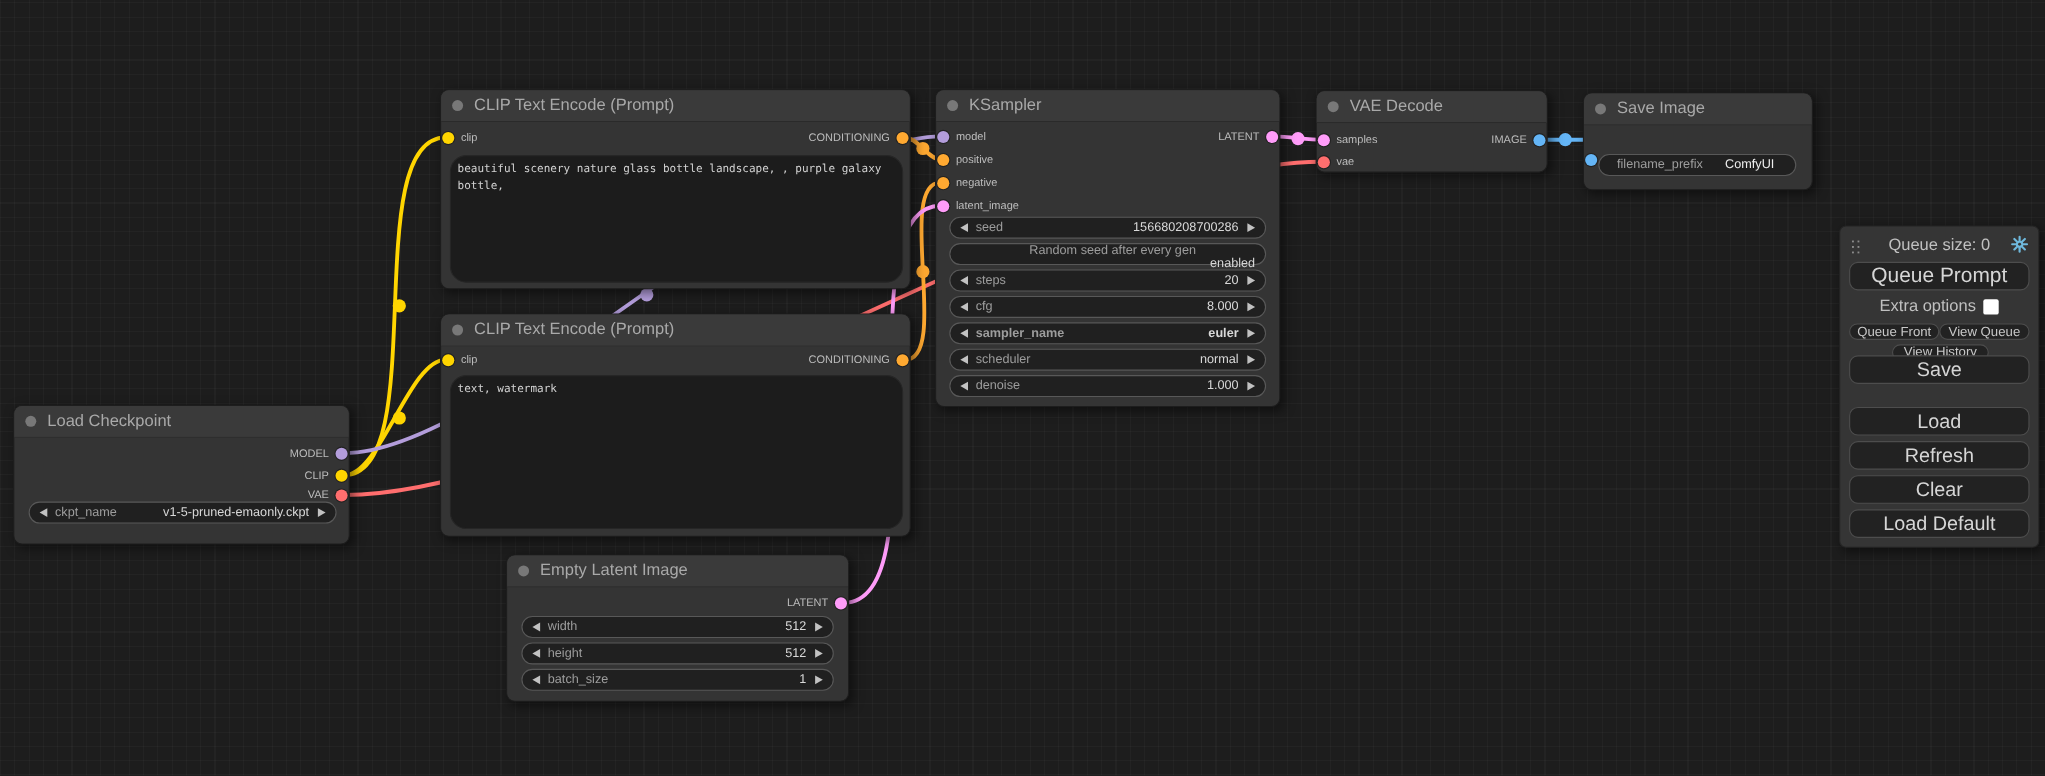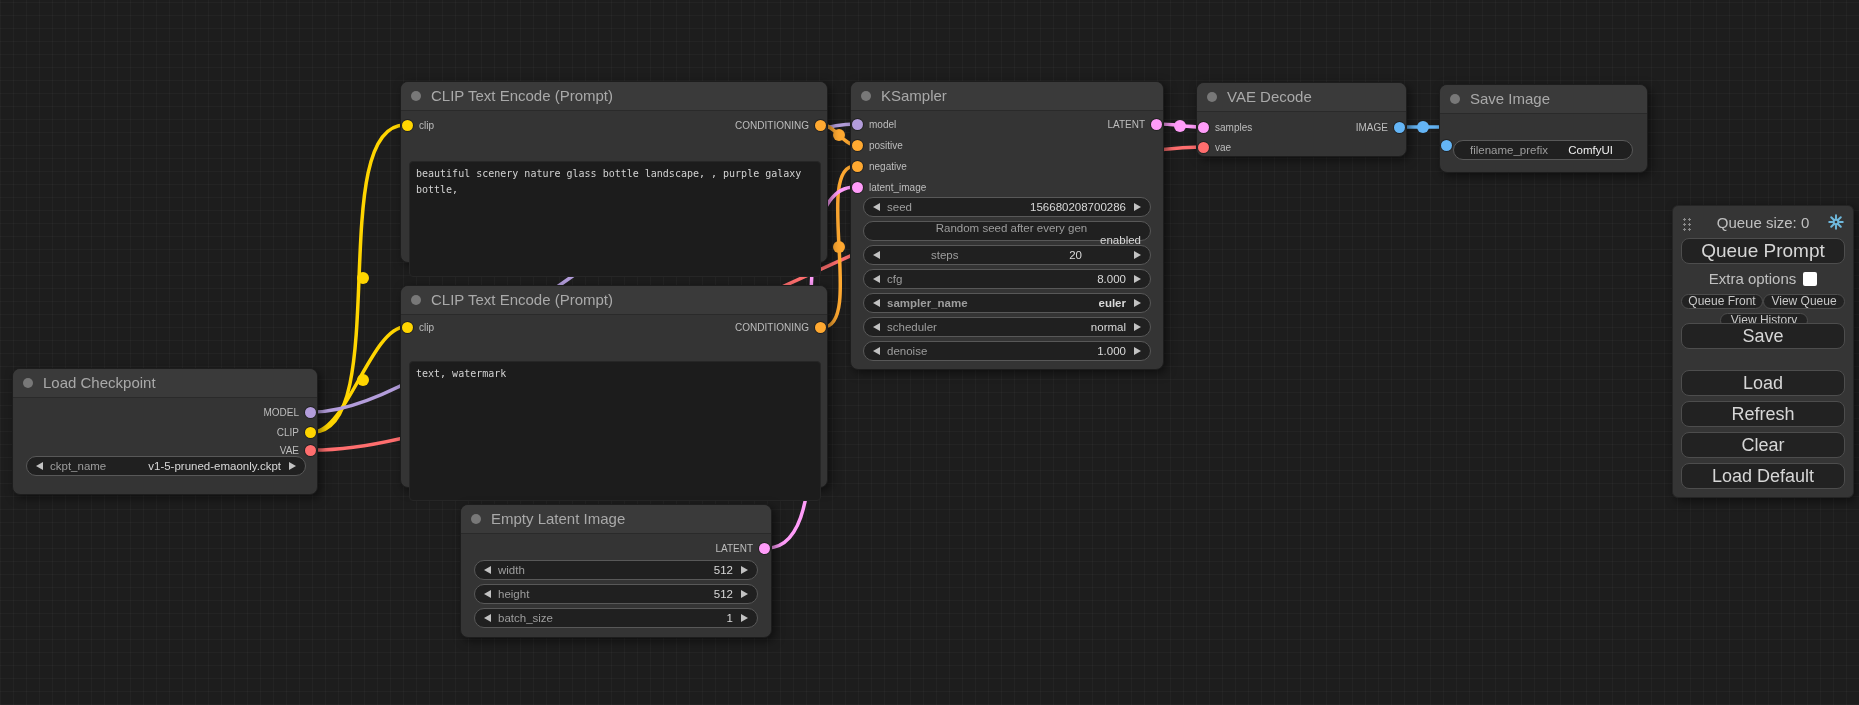--- a/index.html
+++ b/index.html
@@ -21,23 +21,23 @@
   .inrow .pdot{left:1px;}
   .outrow{right:0;padding-right:18px;text-align:right;}
   .outrow .pdot{right:1px;}
   .widget{position:absolute;height:20px;background:#202020;border:1px solid #585858;border-radius:11px;
     box-sizing:border-box;display:flex;align-items:center;padding:0 9px;font-size:11.5px;color:#9d9d9d;white-space:nowrap;}
   .wlabel{margin-left:7px;}
   .wvalue{margin-left:auto;color:#d8d8d8;}
   .arrl{width:0;height:0;border-top:4.5px solid transparent;border-bottom:4.5px solid transparent;border-right:7px solid #c2c2c2;}
   .arrr{width:0;height:0;border-top:4.5px solid transparent;border-bottom:4.5px solid transparent;border-left:7px solid #c2c2c2;margin-left:8px;}
   .toggle{width:12px;height:12px;border-radius:50%;background:#8fa3b8;margin-left:7px;}
-  .ta{position:absolute;background:#1c1c1c;border:1px solid #262626;border-radius:4px;
+  .ta{position:absolute;background:#1c1c1c;border:1px solid #262626;border-radius:15px;
     font-family:"DejaVu Sans Mono", monospace;font-size:10px;line-height:16px;color:#d2d2d2;
-    padding:4px 6px;box-sizing:border-box;white-space:pre-wrap;word-break:break-word;overflow:hidden;margin-top:20px;}
+    padding:4px 6px;box-sizing:border-box;white-space:pre-wrap;word-break:break-word;overflow:hidden;}
   
   #qpanel{position:absolute;z-index:3;left:1672px;top:205px;width:182px;height:293px;background:#353535;
     border:1px solid #252525;border-radius:6px;box-shadow:3px 3px 10px rgba(0,0,0,.5);box-sizing:border-box;}
   .qhead{position:absolute;top:8px;left:0;right:0;text-align:center;font-size:15px;color:#c0c0c0;}
   .handle{position:absolute;left:9px;top:11px;width:9px;height:14px;
     background-image:radial-gradient(#8a8a8a 1.1px, transparent 1.3px);background-size:5px 5px;}
   .gear{position:absolute;right:8px;top:7px;width:18px;height:18px;cursor:pointer;}
   .qbtn{position:absolute;left:8px;right:8px;height:26px;background:#222;border:1px solid #4d4d4d;border-radius:8px;
     color:#d6d6d6;font-size:18px;text-align:center;line-height:24px;box-sizing:border-box;cursor:pointer;}
   .qbtn.big{font-size:19px;}
@@ -139,21 +139,21 @@
       <span class="arrl"></span>
       <span class="wlabel">seed</span>
       <span class="wvalue">156680208700286</span>
       <span class="arrr"></span>
     </div>
     <div class="widget" style="left:12px;top:139px;width:288px;padding-left:18px;flex-direction:column;">
       <span>Random seed after every gen</span>
       <span class="wvalue">enabled</span>
       <span class="toggle"></span>
     </div>
-    <div class="widget" style="left:12px;top:163px;width:288px;gap:44px;">
+    <div class="widget" style="left:12px;top:163px;width:288px;">
       <span class="arrl"></span>
       <span class="wlabel">steps</span>
       <span class="wvalue">20</span>
       <span class="arrr"></span>
     </div>
     <div class="widget" style="left:12px;top:187px;width:288px;">
       <span class="arrl"></span>
       <span class="wlabel">cfg</span>
       <span class="wvalue">8.000</span>
       <span class="arrr"></span>

